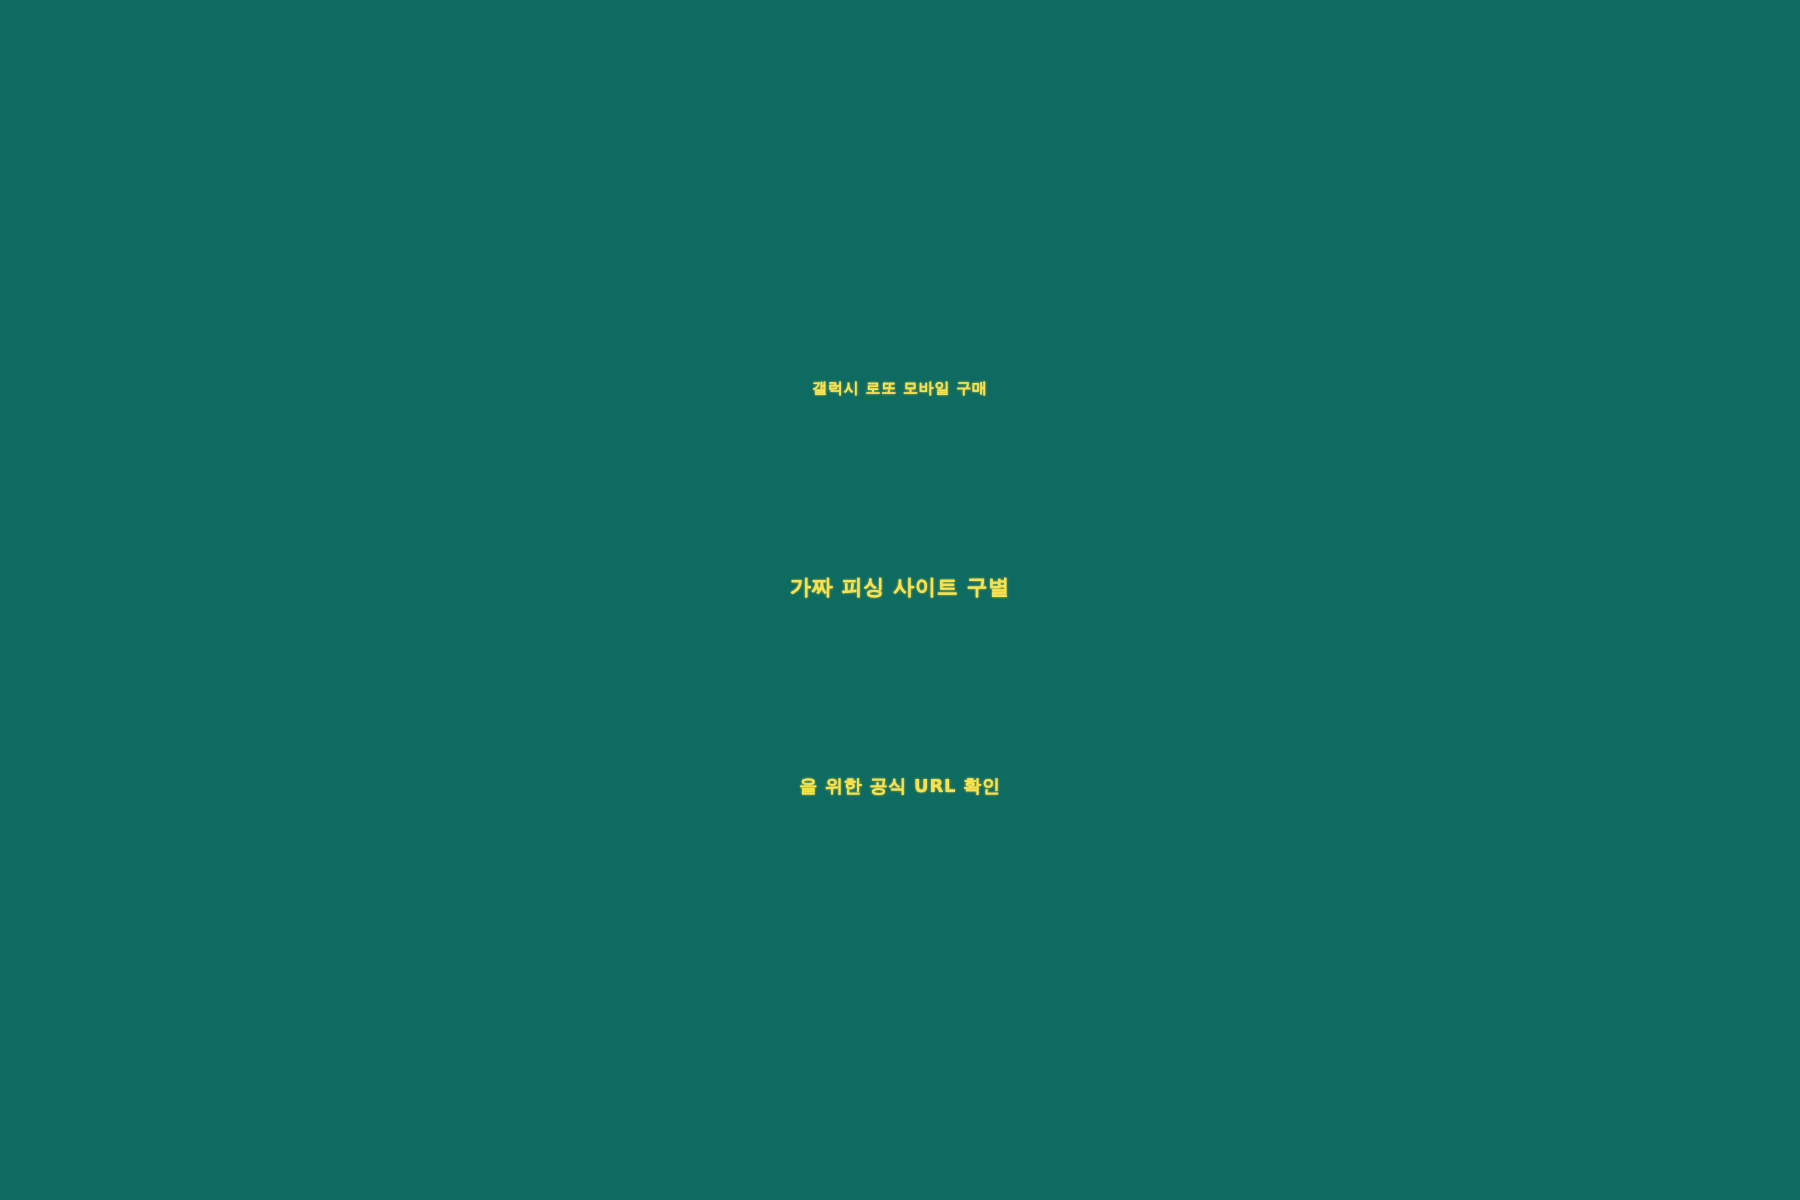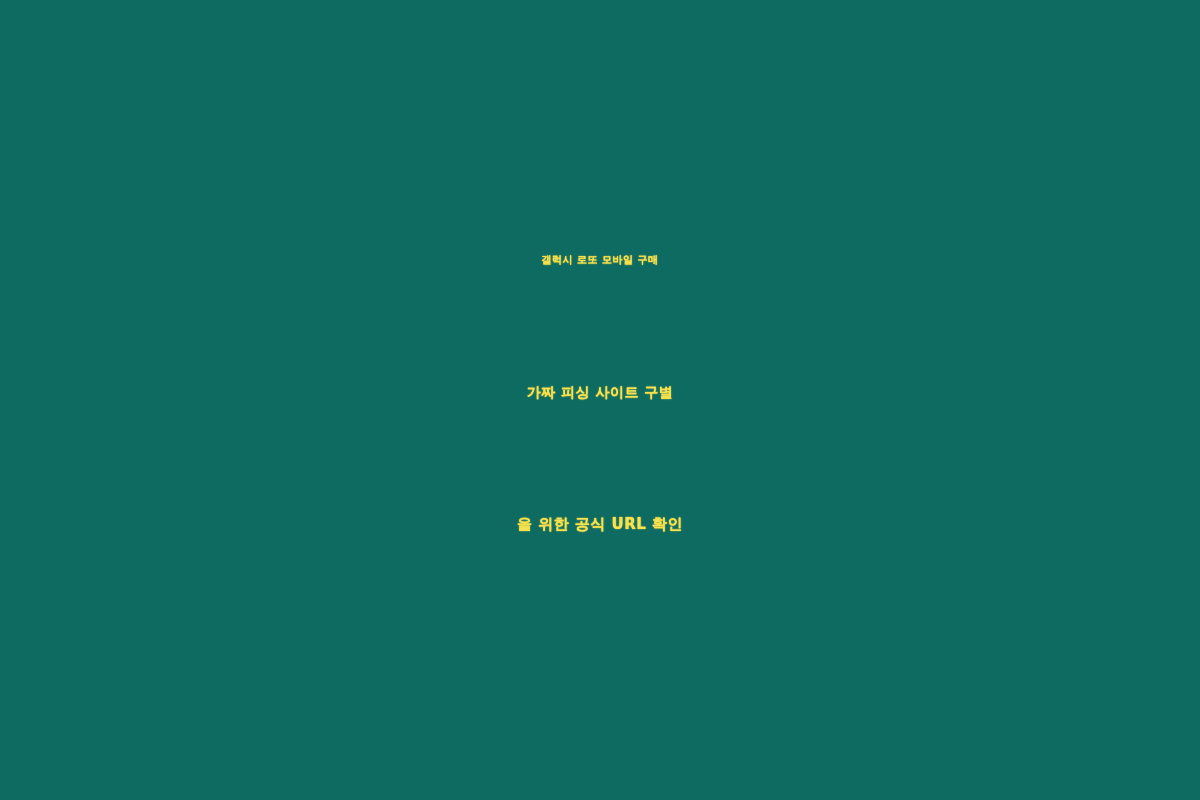--- a/index.html
+++ b/index.html
@@ -68,17 +68,17 @@
 <body>
 
 <div id="banner" style="background: rgb(14, 107, 97);">
 
   <div class="headline">
 
     <span class="headline-line line-1" style="color: rgb(250, 226, 78); font-size: 10px;">갤럭시 로또 모바일 구매</span>
 
     <span class="headline-line line-2" style="color: rgb(250, 226, 78); font-size: 14px;">가짜 피싱 사이트 구별</span>
 
-    <span class="headline-line line-3" style="color: rgb(250, 226, 78); font-size: 15px;">을 위한 공식 URL 확인</span>
+    <span class="headline-line line-3" style="color: rgb(250, 226, 78); font-size: 12px;">을 위한 공식 URL 확인</span>
 
   </div>
 
 </div>
 
 </body></html>

